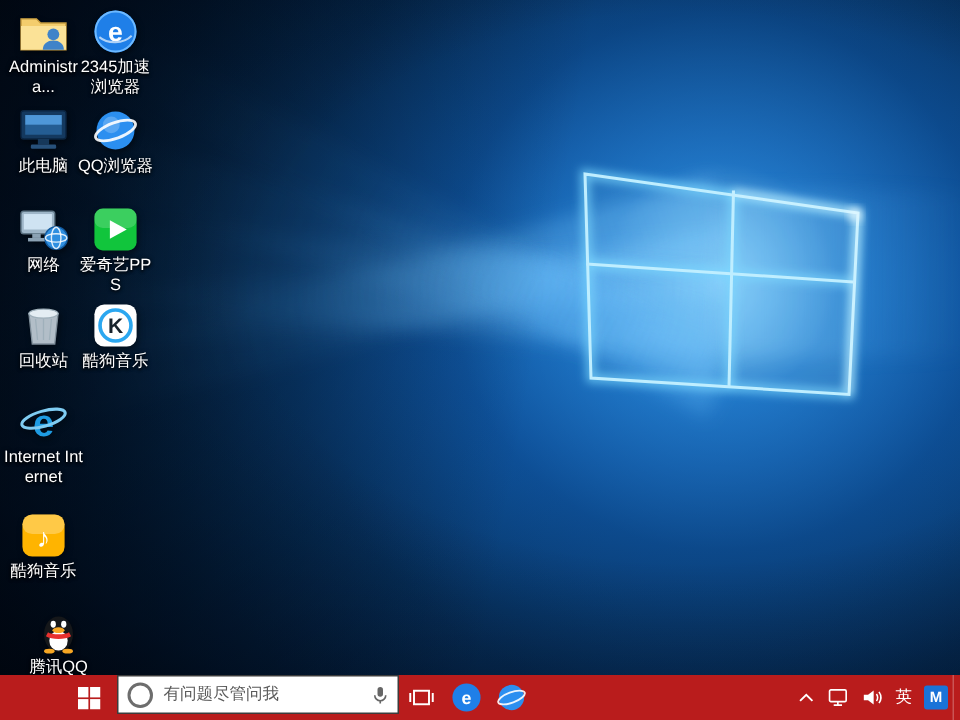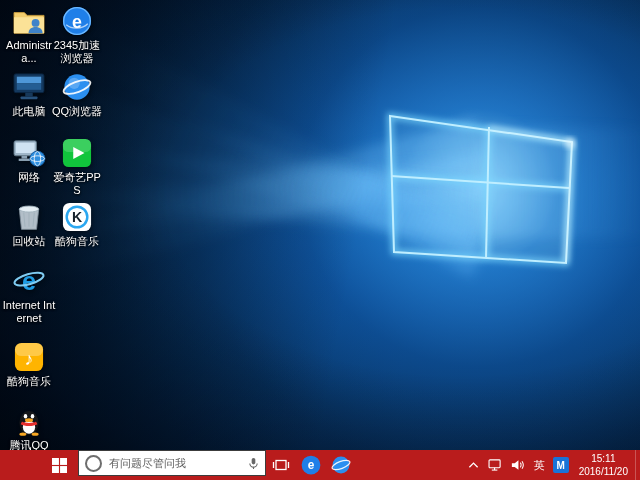--- a/index.html
+++ b/index.html
@@ -208,21 +208,21 @@
       <div class="icon-art">
         <svg viewBox="0 0 32 32" width="30" height="30">
           <rect x="1" y="1" width="30" height="30" rx="7" fill="#ffb400"></rect>
           <rect x="1" y="1" width="30" height="14" rx="7" fill="rgba(255,255,255,0.28)"></rect>
           <text x="16" y="24" text-anchor="middle" font-size="19" font-weight="bold" fill="#fff">♪</text>
         </svg>
       </div>
       <div class="icon-label">酷狗音乐</div>
     </div>
 
-    <div class="icon-cell" style="left:2px;top:406px">
+    <div class="icon-cell" style="left:12px;top:406px">
       <div class="icon-art">
         <svg viewBox="0 0 32 34" width="28" height="30">
           <ellipse cx="16" cy="19" rx="11" ry="13.5" fill="#15171a"></ellipse>
           <ellipse cx="16" cy="24" rx="7" ry="7.5" fill="#fff"></ellipse>
           <ellipse cx="12" cy="11.5" rx="2" ry="2.6" fill="#fff"></ellipse>
           <ellipse cx="20" cy="11.5" rx="2" ry="2.6" fill="#fff"></ellipse>
           <ellipse cx="16" cy="16" rx="4.6" ry="2.2" fill="#f6a623"></ellipse>
           <path d="M8 17.5c2.6 2.2 13.4 2.2 16 0l1.6 3.2c-4.2 2.7-15 2.7-19.2 0z" fill="#e8312f"></path>
           <ellipse cx="9" cy="32" rx="4" ry="1.8" fill="#f6a623"></ellipse>
           <ellipse cx="23" cy="32" rx="4" ry="1.8" fill="#f6a623"></ellipse>
@@ -291,21 +291,17 @@
       <div class="trayicon">
         <svg viewBox="0 0 16 12" width="15" height="12">
           <path d="M2 4v4h3l4 3V1L5 4z" fill="#fff"></path>
           <path d="M11 3.5a4.5 4.5 0 0 1 0 5M12.8 2a7 7 0 0 1 0 8" stroke="#fff" stroke-width="1.1" fill="none"></path>
         </svg>
       </div>
       <div class="lang">英</div>
       <div class="trayicon">
         <span class="ime-badge">M</span>
       </div>
-      <div class="clock">
-        <div>15:11</div>
-        <div>2016/11/20</div>
-      </div>
       <div class="showdesktop"></div>
     </div>
 
   </div>
 </div>
 
 </body></html>

